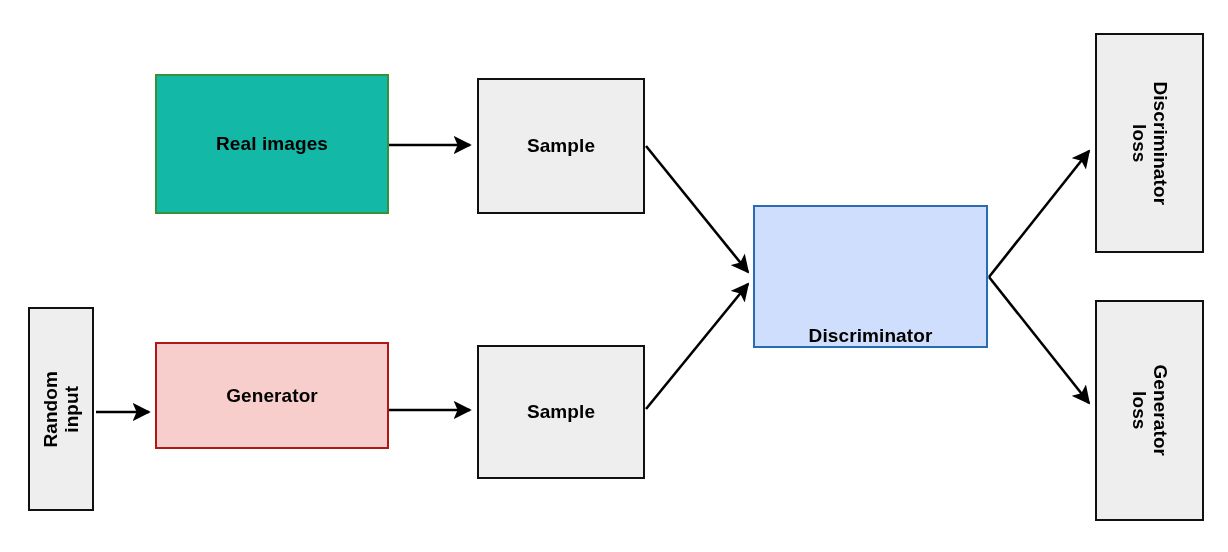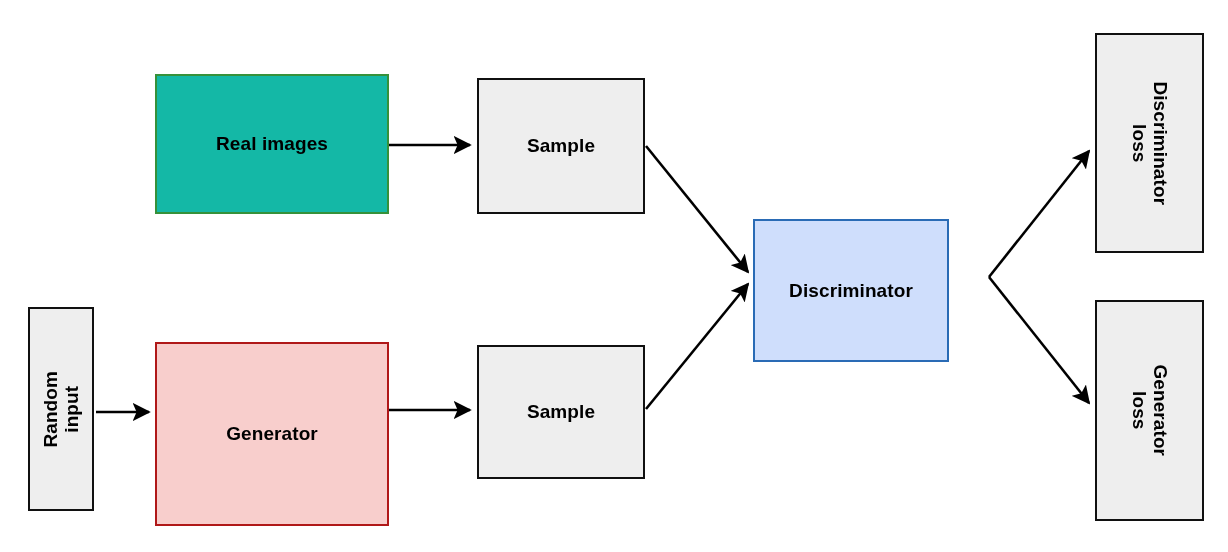--- a/index.html
+++ b/index.html
@@ -43,23 +43,23 @@
   .n-gray   { background: #eeeeee; border: 2px solid #101010; }
 
   
   .rot-ccw .lbl { transform: rotate(-90deg); transform-origin: center center; }
   .rot-cw  .lbl { transform: rotate(90deg);  transform-origin: center center; }
 
   
   #node-real-images      { left: 155px; top:  74px; width: 234px; height: 140px; }
   #node-sample-real      { left: 477px; top:  78px; width: 168px; height: 136px; }
   #node-random-input     { left:  28px; top: 307px; width:  66px; height: 204px; }
-  #node-generator        { left: 155px; top: 342px; width: 234px; height: 184px; }
+  #node-generator        { left: 155px; top: 342px; width: 234px; height: 107px; }
   #node-sample-fake      { left: 477px; top: 345px; width: 168px; height: 134px; }
-  #node-discriminator    { left: 753px; top: 219px; width: 196px; height: 143px; }
+  #node-discriminator    { left: 753px; top: 205px; width: 235px; height: 143px; align-items: flex-end; }
   #node-discriminator-loss { left: 1095px; top:  33px; width: 109px; height: 220px; }
   #node-generator-loss   { left: 1095px; top: 300px; width: 109px; height: 221px; }
 
   #node-random-input .lbl       { font-size: 19px; }
   #node-discriminator-loss .lbl,
   #node-generator-loss .lbl     { font-size: 19px; }
 
   #edges {
     position: absolute;
     left: 0; top: 0;

